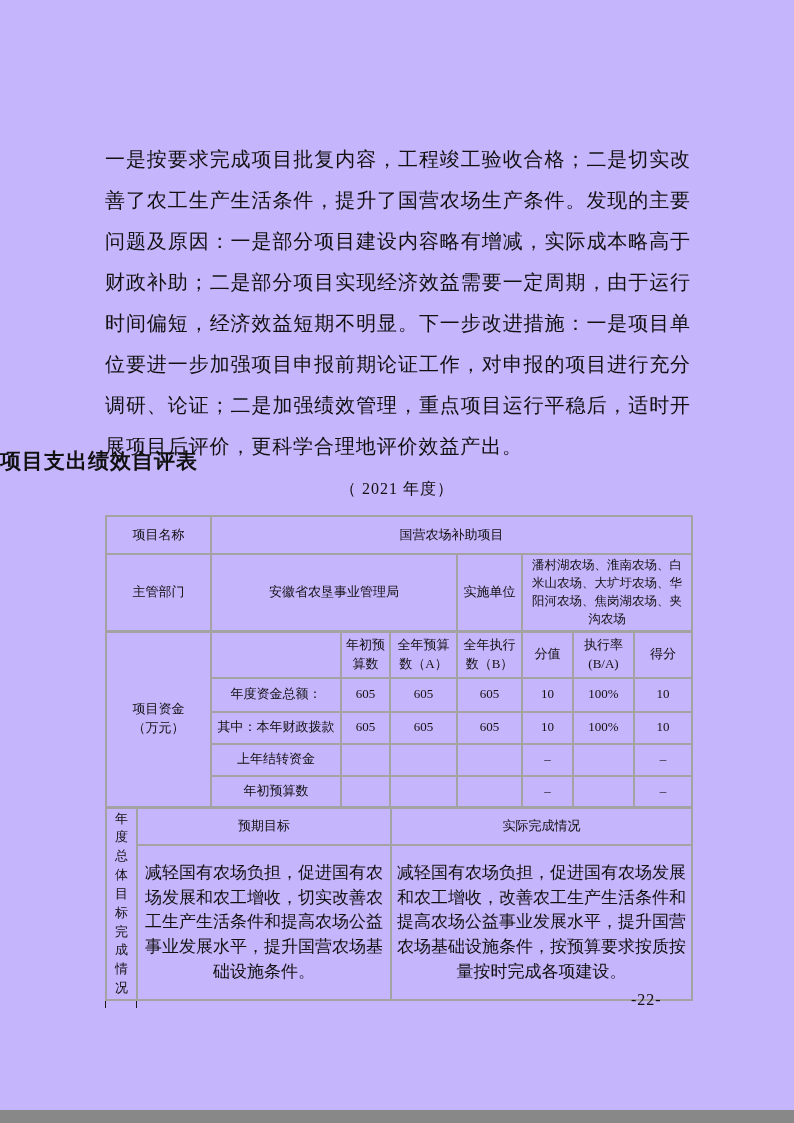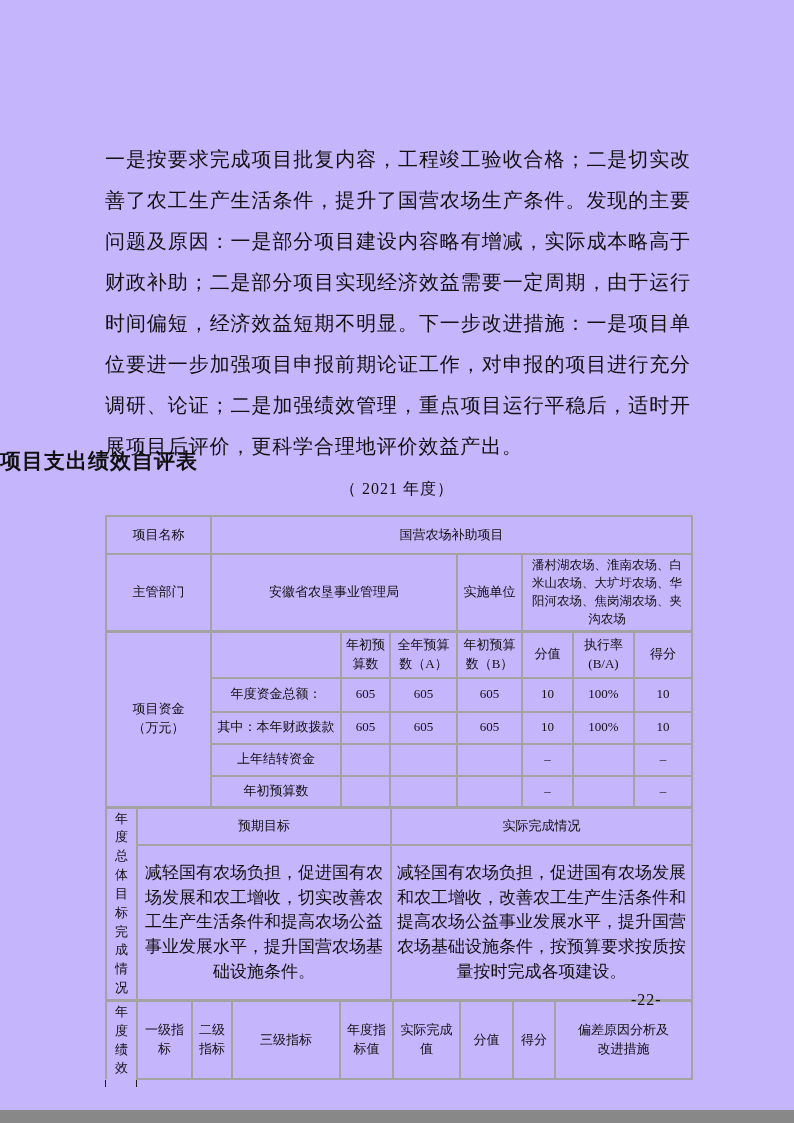--- a/index.html
+++ b/index.html
@@ -105,21 +105,21 @@
           <col style="width:61px">
           <col style="width:58px">
       </colgroup>
       <tbody>
           <tr style="height:46px">
         <td rowspan="5">项目资金
 （万元）</td>
         <td></td>
         <td>年初预算数</td>
         <td>全年预算数（A）</td>
-        <td>年初预算数（B）</td>
+        <td>全年执行数（B）</td>
         <td>分值</td>
         <td>执行率
 (B/A)</td>
         <td>得分</td>
       </tr>
       <tr style="height:34px">
         <td class="left">年度资金总额：</td>
         <td>605</td>
         <td>605</td>
         <td>605</td>
@@ -169,46 +169,19 @@
         <td>预期目标</td>
         <td>实际完成情况</td>
       </tr>
       <tr style="height:89px">
         <td class="goal">减轻国有农场负担，促进国有农场发展和农工增收，切实改善农工生产生活条件和提高农场公益事业发展水平，提升国营农场基础设施条件。</td>
         <td class="goal">减轻国有农场负担，促进国有农场发展和农工增收，改善农工生产生活条件和提高农场公益事业发展水平，提升国营农场基础设施条件，按预算要求按质按量按时完成各项建设。</td>
       </tr>
     </tbody>
       </table>
 
-    <table class="t">
-      <colgroup>
-        <col style="width:31px">
-          <col style="width:55px">
-          <col style="width:40px">
-          <col style="width:108px">
-          <col style="width:53px">
-        <col style="width:67px">
-          <col style="width:53px">
-          <col style="width:42px">
-          <col style="width:137px">
-      </colgroup>
-      <tbody>
-          <tr style="height:56px">
-        <td class="vert" style="border-bottom:none">年度绩效</td>
-        <td>一级指标</td>
-        <td>二级指标</td>
-        <td>三级指标</td>
-        <td>年度指标值</td>
-        <td>实际完成值</td>
-        <td>分值</td>
-        <td>得分</td>
-        <td>偏差原因分析及
-改进措施</td>
-      </tr>
-    </tbody>
-      </table>
     <div class="col-ext"></div>
 
   </div>
 
   <div class="page-number">-22-</div>
 
 </div>
 
 </body></html>

